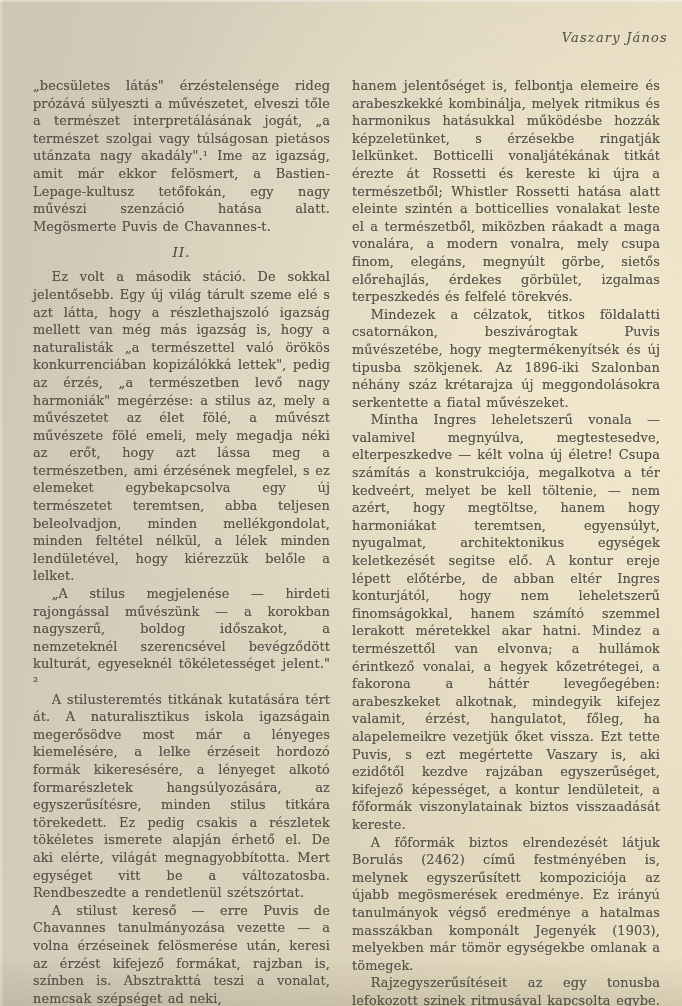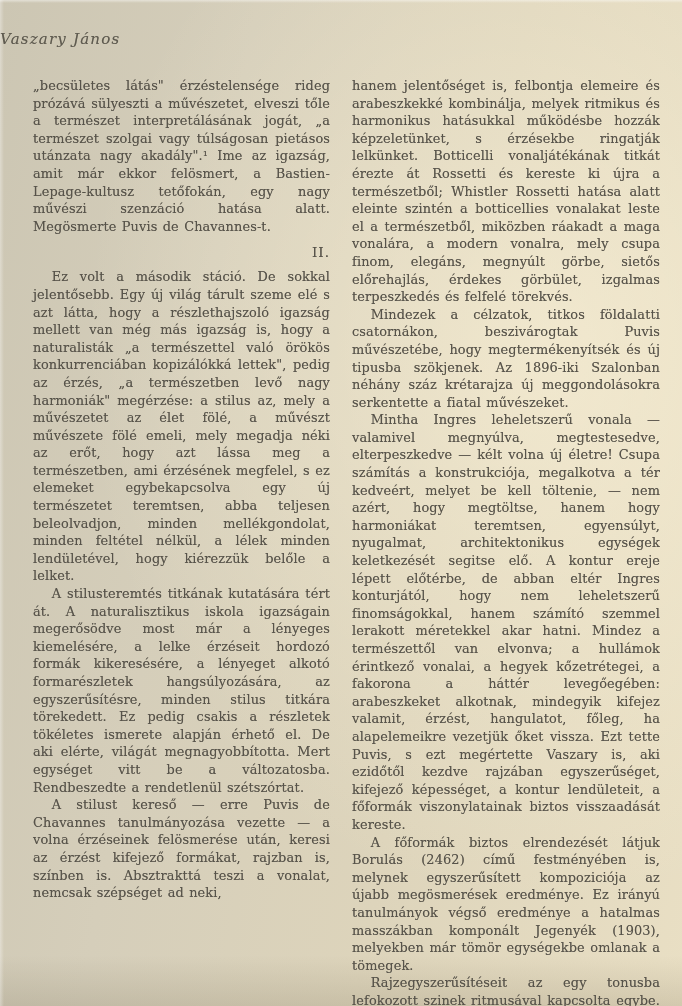--- a/index.html
+++ b/index.html
@@ -21,23 +21,23 @@
       radial-gradient(ellipse at 80% 35%, rgba(255,246,220,.55) 0%, rgba(255,246,220,0) 60%),
       linear-gradient(100deg, #ccc6b3 0%, #d5ceba 30%, #ddd4bb 62%, #e9dfc4 100%);
     font-family: "DejaVu Serif", "Liberation Serif", serif;
     color: #57534a;
   }
   .running-header {
     position: absolute;
     top: 30px;
     left: 0;
     right: 14px;
-    text-align: left;
+    text-align: right;
     font-style: italic;
-    font-size: 15px;
+    font-size: 13px;
     letter-spacing: 1.2px;
     color: #5f5b50;
     text-shadow: 0 0 .5px rgba(95,91,80,.5);
   }
   .columns {
     position: absolute;
     top: 77px;
     left: 33px;
     display: flex;
     gap: 22px;
@@ -49,43 +49,45 @@
     text-align: justify;
     font-size: 12.9px;
     line-height: 17.6px;
     text-indent: 1.45em;
     word-spacing: 1.1px;
     letter-spacing: .12px;
     text-shadow: 0 0 .5px rgba(87,83,74,.55);
   }
   .para.no-indent { text-indent: 0; }
   .section-heading {
-    text-align: right;
+    text-align: center;
     font-size: 13.5px;
     letter-spacing: 1px;
     margin: 9px 0 8px 0;
     text-shadow: 0 0 .5px rgba(87,83,74,.55);
+    font-style: italic;
   }
 </style>
 </head>
 <body>
 
 <div class="page">
 
   <div class="running-header">Vaszary János</div>
 
   <div class="columns">
 
     <div class="col col-left">
       <p class="para no-indent">„becsületes látás" érzéstelensége rideg prózává sülyeszti a művészetet, elveszi tőle a természet interpretálásának jogát, „a természet szolgai vagy túlságosan pietásos utánzata nagy akadály".¹ Ime az igazság, amit már ekkor felösmert, a Bastien-Lepage-kultusz tetőfokán, egy nagy művészi szenzáció hatása alatt. Megösmerte Puvis de Chavannes-t.</p>
 
       <div class="section-heading">II.</div>
 
       <p class="para">Ez volt a második stáció. De sokkal jelentősebb. Egy új világ tárult szeme elé s azt látta, hogy a részlethajszoló igazság mellett van még más igazság is, hogy a naturalisták „a természettel való örökös konkurrenciában kopizálókká lettek", pedig az érzés, „a természetben levő nagy harmoniák" megérzése: a stilus az, mely a művészetet az élet fölé, a művészt művészete fölé emeli, mely megadja néki az erőt, hogy azt lássa meg a természetben, ami érzésének megfelel, s ez elemeket egybekapcsolva egy új természetet teremtsen, abba teljesen beleolvadjon, minden mellékgondolat, minden feltétel nélkül, a lélek minden lendületével, hogy kiérezzük belőle a lelket.</p>
 
+      <p class="para">„A stilus megjelenése — hirdeti rajongással művészünk — a korokban nagyszerű, boldog időszakot, a nemzeteknél szerencsével bevégződött kulturát, egyeseknél tökéletességet jelent." ²</p>
 
       <p class="para">A stilusteremtés titkának kutatására tért át. A naturalisztikus iskola igazságain megerősödve most már a lényeges kiemelésére, a lelke érzéseit hordozó formák kikeresésére, a lényeget alkotó formarészletek hangsúlyozására, az egyszerűsítésre, minden stilus titkára törekedett. Ez pedig csakis a részletek tökéletes ismerete alapján érhető el. De aki elérte, világát megnagyobbította. Mert egységet vitt be a változatosba. Rendbeszedte a rendetlenül szétszórtat.</p>
 
       <p class="para">A stilust kereső — erre Puvis de Chavannes tanulmányozása vezette — a volna érzéseinek felösmerése után, keresi az érzést kifejező formákat, rajzban is, színben is. Absztrakttá teszi a vonalat, nemcsak szépséget ad neki,</p>
 
     </div>
 
     <div class="col col-right">
       <p class="para no-indent">hanem jelentőséget is, felbontja elemeire és arabeszkekké kombinálja, melyek ritmikus és harmonikus hatásukkal működésbe hozzák képzeletünket, s érzésekbe ringatják lelkünket. Botticelli vonaljátékának titkát érezte át Rossetti és kereste ki újra a természetből; Whistler Rossetti hatása alatt eleinte szintén a botticellies vonalakat leste el a természetből, miközben ráakadt a maga vonalára, a modern vonalra, mely csupa finom, elegáns, megnyúlt görbe, sietős előrehajlás, érdekes görbület, izgalmas terpeszkedés és felfelé törekvés.</p>
 

